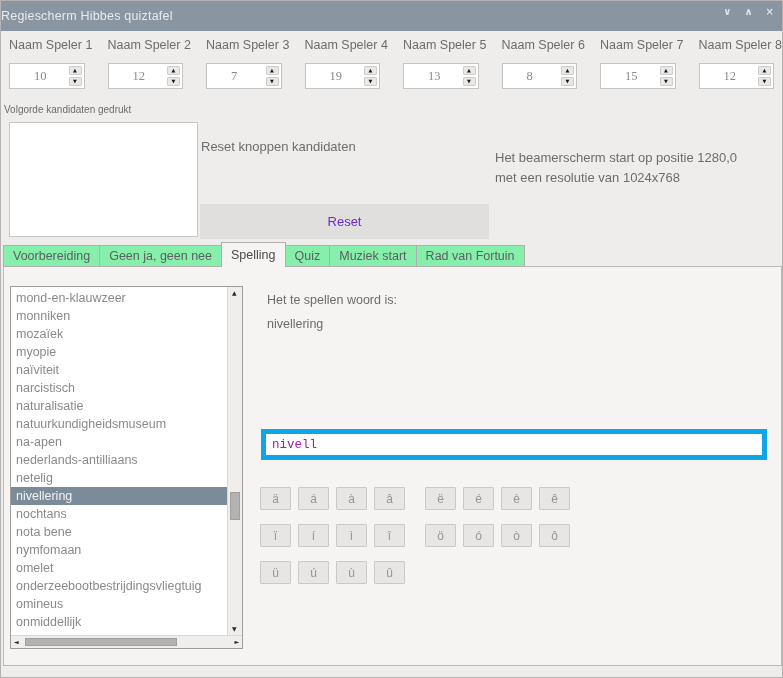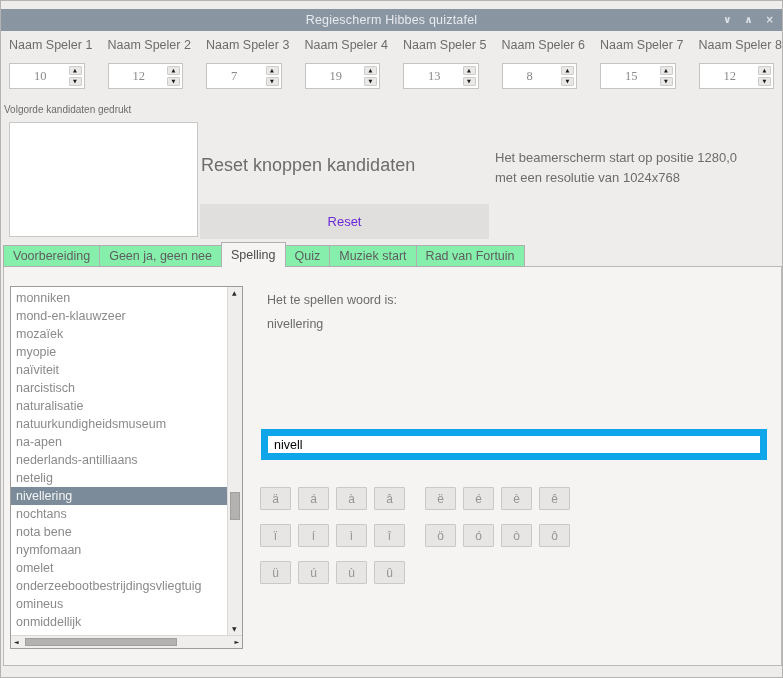--- a/index.html
+++ b/index.html
@@ -12,23 +12,23 @@
     position: relative;
     width: 783px;
     height: 678px;
     background: var(--window-bg, #efedec);
     border: 1px solid #b5b3b1;
     overflow: hidden;
   }
 
   
   .titlebar {
-    position: absolute; left: 0; top: 8px; right: 0; height: 22px;
+    position: absolute; left: 0; top: 0; right: 0; height: 30px;
     background: var(--titlebar, #8a95a2);
-    display: flex; align-items: center; justify-content: center;
+    display: flex; align-items: center; justify-content: flex-start;
   }
   .titlebar .title {
     font-size: 12.5px; color: #e7eaee; letter-spacing: .2px;
   }
   .win-controls {
     position: absolute; right: 8px; top: 0; height: 22px;
     display: flex; align-items: center; gap: 13px;
   }
   .win-btn {
     background: none; border: none; color: #dde2e7;
@@ -63,21 +63,21 @@
     font-family: "DejaVu Sans", sans-serif;
   }
 
   
   .queue-label { position: absolute; left: 3px; top: 103px; font-size: 10px; color: #6c6c6c; }
   .queue-box {
     position: absolute; left: 8px; top: 121px; width: 189px; height: 115px;
     background: #fff; border: 1px solid #c9c7c5; resize: none; outline: none;
     font-family: "Liberation Sans", sans-serif; font-size: 12.5px; color: #6c6c6c;
   }
-  .reset-caption { position: absolute; left: 200px; top: 154px; font-size: 18px; color: #6c6c6c; }
+  .reset-caption { position: absolute; left: 200px; top: 138px; font-size: 13px; color: #6c6c6c; }
   .reset-button {
     position: absolute; left: 199px; top: 203px; width: 289px; height: 35px;
     background: var(--button-bg, #e0dfdd); border: none;
     font-family: "Liberation Sans", sans-serif; font-size: 13px; color: #6d28d9; cursor: default;
   }
   .beamer {
     position: absolute; left: 494px; top: 147px;
     font-size: 13px; color: #6c6c6c; line-height: 20px;
   }
 
@@ -138,22 +138,22 @@
   .hthumb {
     position: absolute; left: 14px; top: 2px; bottom: 2px; width: 152px;
     background: #b4b2b0; border: 1px solid #a2a09e; cursor: default;
   }
 
   
   .prompt-label { position: absolute; left: 263px; top: 26px; font-size: 12.5px; color: #6b6b6b; }
   .current-word { position: absolute; left: 263px; top: 50px; font-size: 12.5px; color: #6b6b6b; }
   .answer-input {
     position: absolute; left: 257px; top: 162px; width: 506px; height: 31px;
-    background: #fff; border: 7px solid #0ea5e9; outline: none;
-    font-family: Liberation Sans, sans-serif; font-size: 12.5px; color: #000000;
+    background: #fff; border: 5px solid #0ea5e9; outline: none;
+    font-family: Liberation Mono, monospace; font-size: 12.5px; color: #a21caf;
     padding-left: 6px;
   }
   .accent-row { position: absolute; left: 256px; display: flex; gap: 7px; }
   .accent-row.r1 { top: 220px; }
   .accent-row.r2 { top: 257px; }
   .accent-row.r3 { top: 294px; }
   .accent-btn {
     width: 31px; height: 23px; background: #e7e6e4; border: 1px solid #cbc9c7;
     border-radius: 1px; font-family: "Liberation Sans", sans-serif;
     font-size: 12px; color: #969696; cursor: default; line-height: 1;
@@ -272,22 +272,22 @@
     <div class="tab active">Spelling</div>
     <div class="tab">Quiz</div>
     <div class="tab">Muziek start</div>
     <div class="tab">Rad van Fortuin</div>
   </div>
 
   <div class="panel">
 
     <div class="listbox">
       <div class="list-content">
+        <div class="list-item">mond-en-klauwzeer</div>
         <div class="list-item">monniken</div>
-        <div class="list-item">mond-en-klauwzeer</div>
         <div class="list-item">mozaïek</div>
         <div class="list-item">myopie</div>
         <div class="list-item">naïviteit</div>
         <div class="list-item">narcistisch</div>
         <div class="list-item">naturalisatie</div>
         <div class="list-item">natuurkundigheidsmuseum</div>
         <div class="list-item">na-apen</div>
         <div class="list-item">nederlands-antilliaans</div>
         <div class="list-item">netelig</div>
         <div class="list-item selected">nivellering</div>

